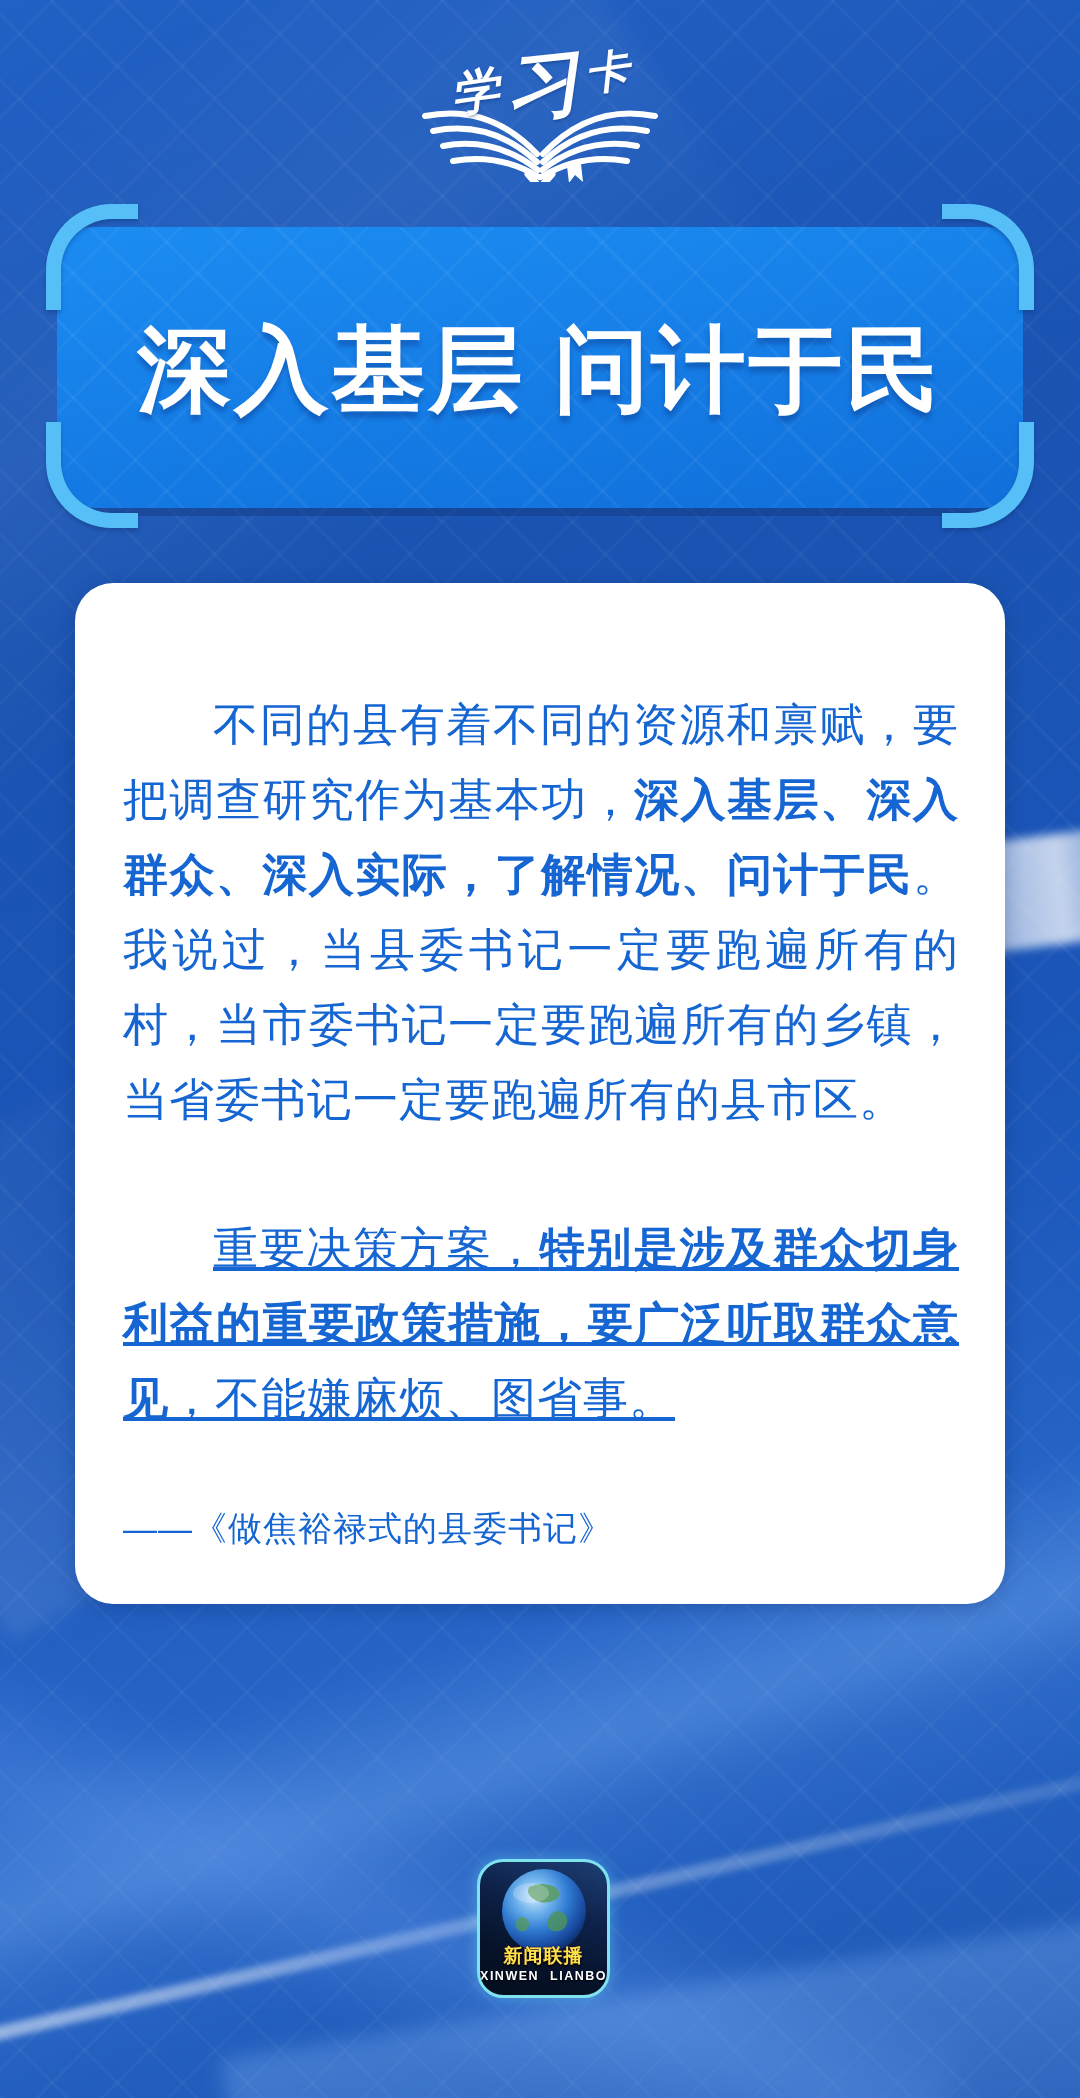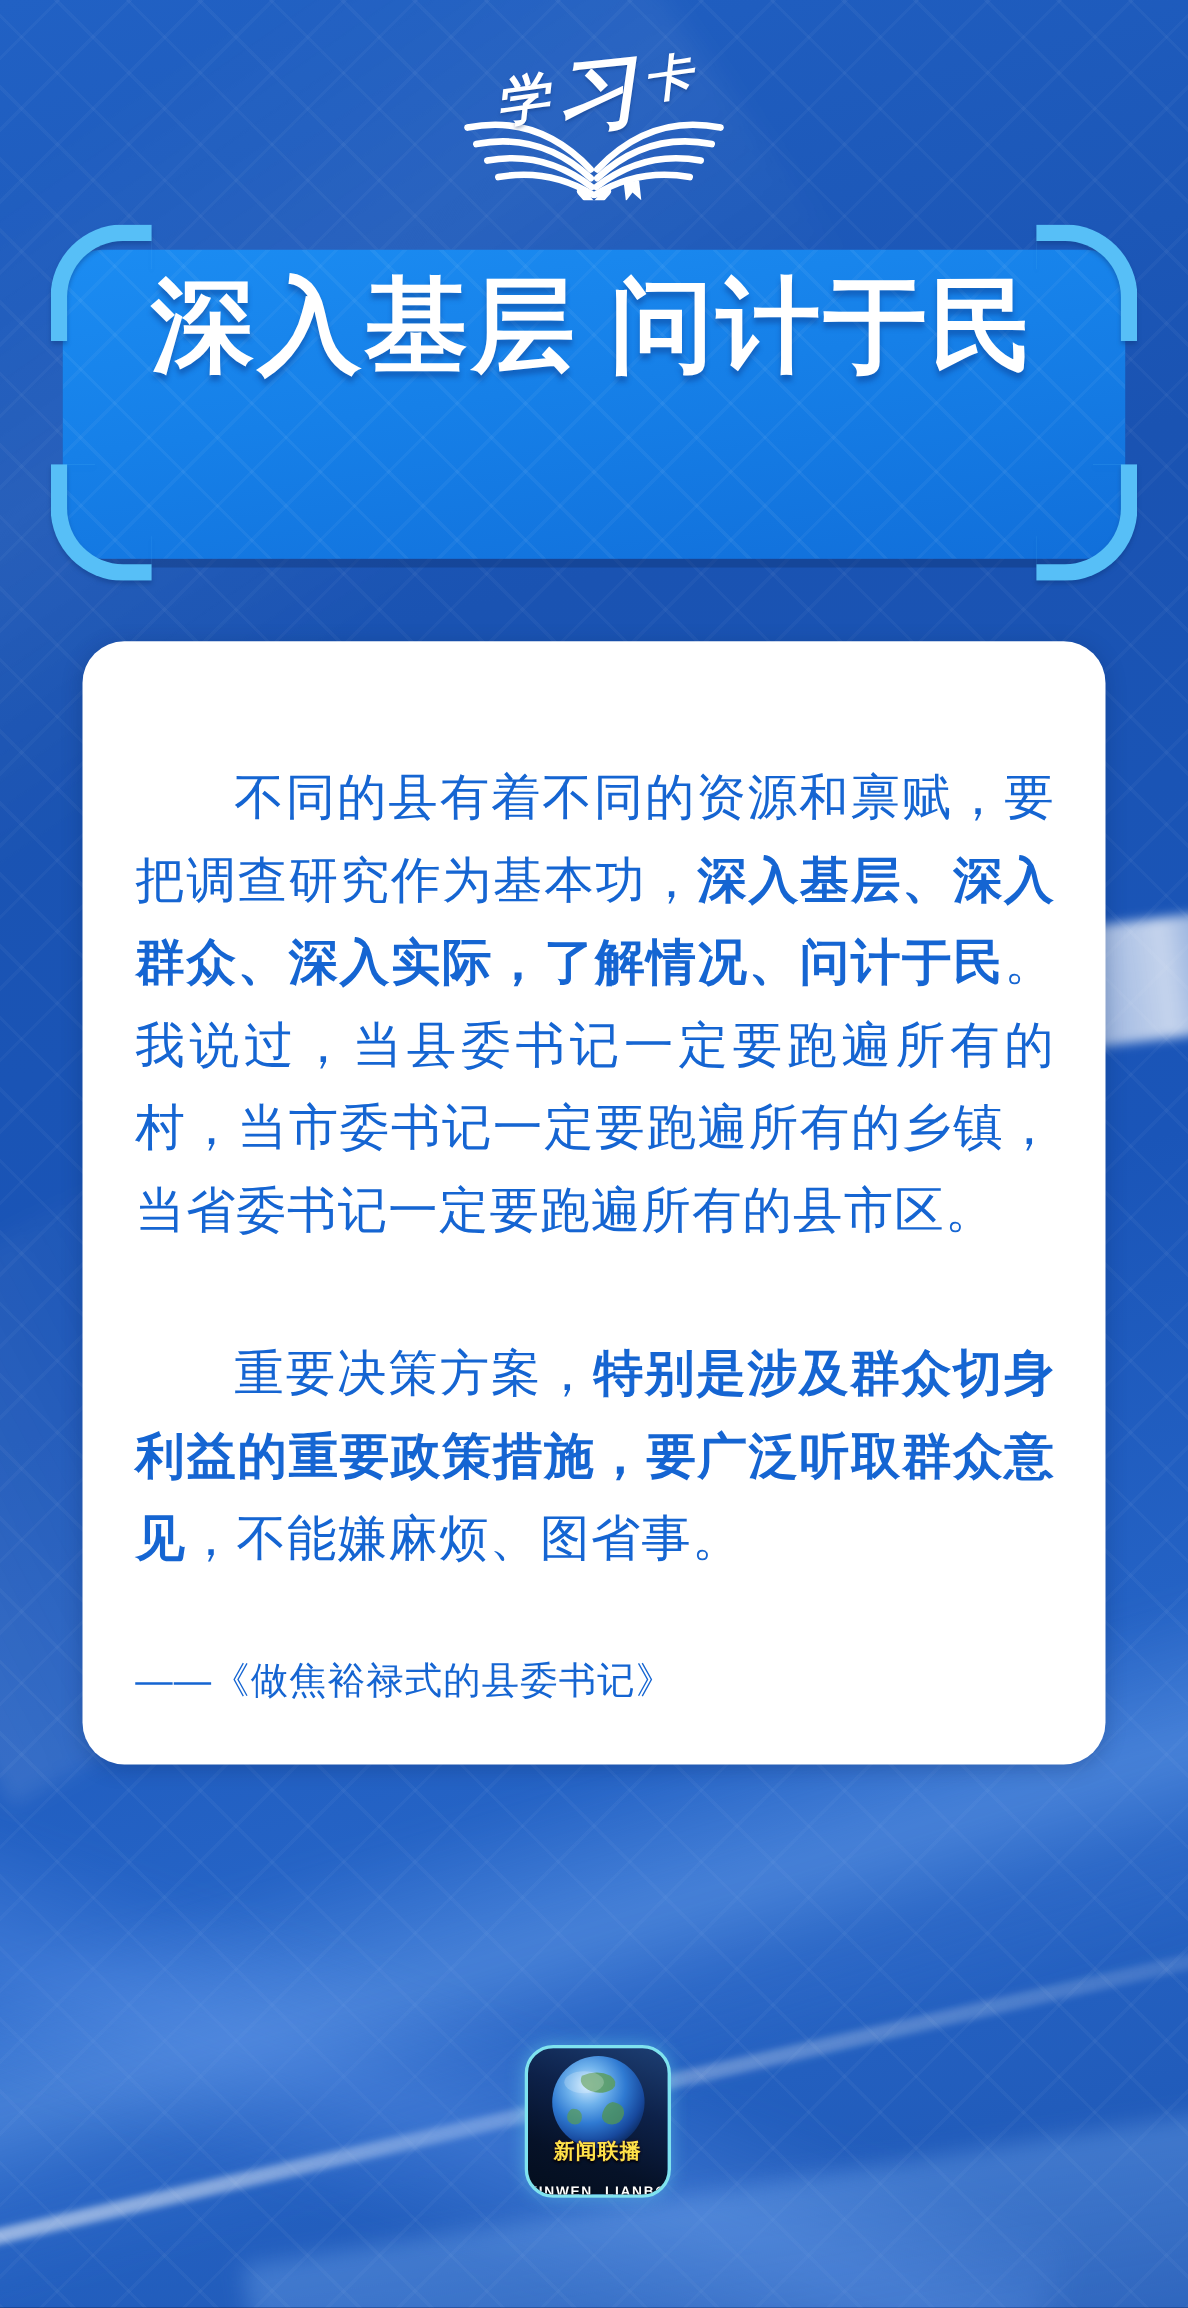--- a/index.html
+++ b/index.html
@@ -45,21 +45,21 @@
   .logo-char-2 { font-size:74px; transform:translateY(2px) rotate(-6deg); }
   .logo-char-3 { font-size:44px; transform:translateY(-26px) rotate(-8deg); }
   .logo-book { margin-top:-16px; }
 
   
   .banner {
     position:absolute; left:57px; top:227px; width:966px; height:281px;
     border-radius:36px;
     background:linear-gradient(172deg,#1b8cf2 0%,#1680e8 45%,#116fda 100%);
     box-shadow:0 8px 0 rgba(13,45,105,0.35);
-    display:flex; justify-content:center;
+    display:flex; align-items:center; justify-content:center;
   }
   .banner-hatch {
     position:absolute; inset:0; border-radius:inherit;
     background:
       repeating-linear-gradient(45deg, rgba(255,255,255,0.05) 0 3px, transparent 3px 44px),
       repeating-linear-gradient(-45deg, rgba(255,255,255,0.04) 0 3px, transparent 3px 44px);
   }
   .banner-title {
     position:relative; margin:0; padding-top:6px;
     font-size:94px; font-weight:900; letter-spacing:3px; color:#ffffff;
@@ -77,21 +77,21 @@
     position:absolute; left:75px; top:583px; width:930px; height:1021px;
     background:#ffffff; border-radius:38px;
     padding:104px 46px 0 48px;
     box-shadow:0 4px 18px rgba(8,30,80,0.25);
   }
   .card p {
     margin:0; color:#1565d2;
     font-size:45px; line-height:75px; letter-spacing:1px;
     text-align:justify; text-indent:2em;
   }
-  .card p + p { margin-top:74px; }
+  .card p + p { margin-top:74px;text-decoration:underline; }
   .card p .bold { font-weight:800; }
   .attribution {
     margin-top:66px; text-align:left; color:#1565d2;
     font-size:34px; line-height:53px; letter-spacing:1px; padding-right:6px;
   }
 
   
   .app-icon {
     position:absolute; left:477px; top:1859px; width:133px; height:139px;
     border-radius:26px;
@@ -100,21 +100,21 @@
     box-shadow:0 0 16px rgba(110,215,240,0.45);
     overflow:hidden; text-align:center;
   }
   .earth { display:block; margin:5px auto 0; }
   .app-cn {
     margin-top:-12px; position:relative;
     font-size:19px; font-weight:700; color:#ffe24a; letter-spacing:1px;
     text-shadow:0 2px 2px #000, 0 0 2px #402;
   }
   .app-en {
-    position:relative; margin-top:16px;
+    position:relative; margin-top:0;
     font-size:12.5px; font-weight:700; color:#ffffff; letter-spacing:1.5px; word-spacing:6px;
     text-shadow:0 1px 2px #000;
   }
 </style>
 </head>
 <body>
 
 <div class="page">
 
   <div class="bg-hatch"></div>

